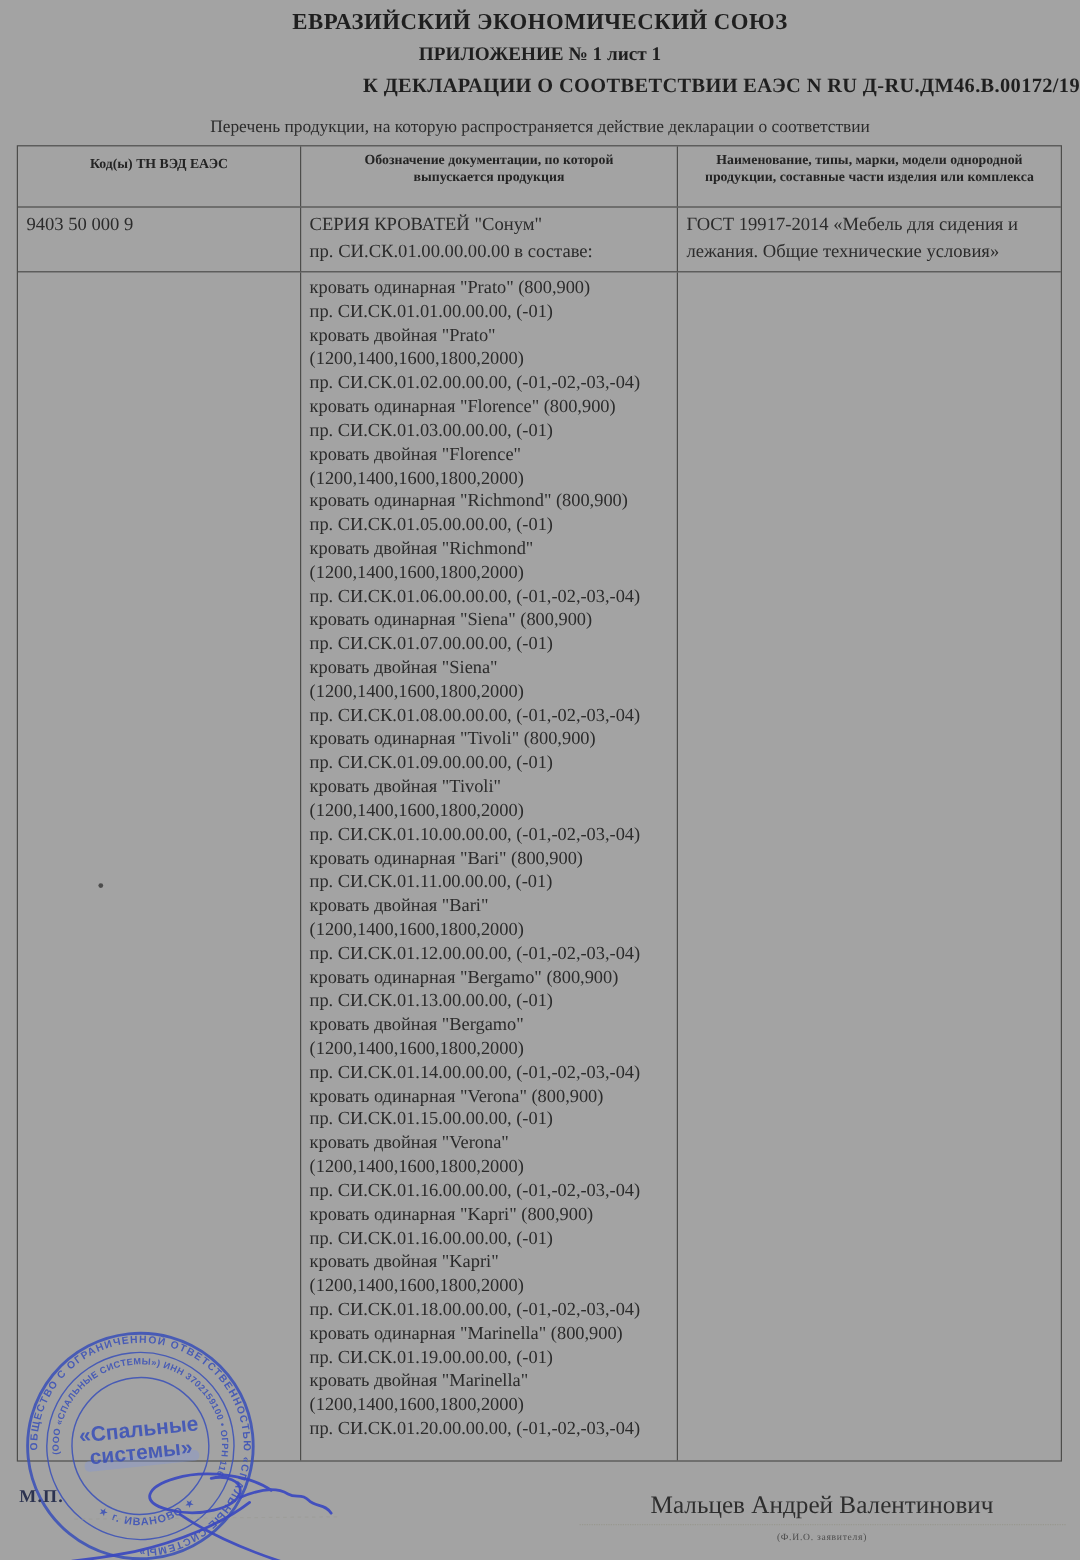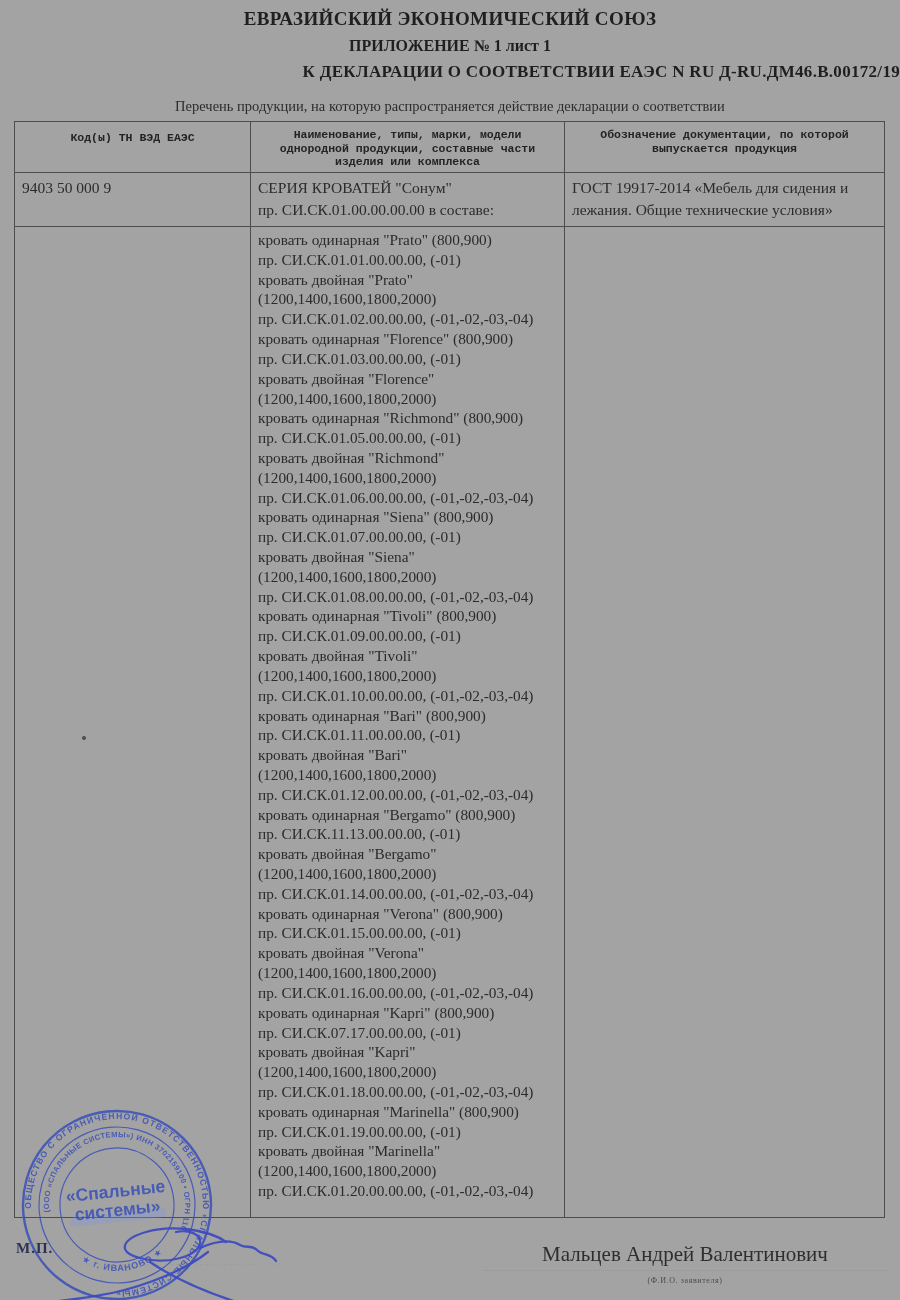--- a/index.html
+++ b/index.html
@@ -21,21 +21,21 @@
     font-size:14.5px; color:#2c2c2c;}
   
   .tbl{position:absolute; left:14px; top:121px; width:871px;
     border:1.6px solid #4d4d4b; box-sizing:border-box;}
   .tr{display:grid; grid-template-columns:236px 314px 1fr; box-sizing:border-box;}
   .tr + .tr{border-top:1.6px solid #4d4d4b;}
   .td{border-right:1.6px solid #4d4d4b; box-sizing:border-box; overflow:hidden;}
   .td:last-child{border-right:none;}
   .tr-head{height:50px;}
   .tr-head .td{display:flex; justify-content:center; padding-top:6px;
-    font-size:11.5px; font-weight:bold; line-height:13.5px; text-align:center; color:#242424;font-family:Liberation Mono, monospace;}
+    font-size:11.5px; font-weight:bold; line-height:13.5px; text-align:center; color:#242424;}
   .tr-head .td-c1{padding-top:9px;}
   .tr-head .td-c2{padding-left:14px;padding-right:14px;}
   .tr-head .td-c3{padding-left:26px;padding-right:26px;}
   .tr-r1{height:54px;}
   .tr-r1 .td{font-size:15.5px; line-height:22px; padding:4px 6px 0 7px; color:#2b2b2b;}
   .tr-r2{height:991px;}
   .tr-r2 .td-c2{font-size:15.3px; line-height:19.82px; padding:3px 4px 0 7px; color:#2b2b2b;}
   .speckle{position:absolute; left:82px; top:736px; width:4px; height:4px;
     border-radius:50%; background:#4c4c4c;}
   
@@ -58,22 +58,22 @@
 <div class="page">
 
   <div class="title1">ЕВРАЗИЙСКИЙ ЭКОНОМИЧЕСКИЙ СОЮЗ</div>
   <div class="title2">ПРИЛОЖЕНИЕ № 1 лист 1</div>
   <div class="title3">К ДЕКЛАРАЦИИ О СООТВЕТСТВИИ ЕАЭС N RU Д-RU.ДМ46.В.00172/19</div>
   <div class="subtitle">Перечень продукции, на которую распространяется действие декларации о соответствии</div>
 
   <div class="tbl">
     <div class="tr tr-head">
       <div class="td td-c1">Код(ы) ТН ВЭД ЕАЭС</div>
+      <div class="td td-c3">Обозначение документации, по которой выпускается продукция</div>
       <div class="td td-c2">Наименование, типы, марки, модели однородной продукции, составные части изделия или комплекса</div>
-      <div class="td td-c3">Обозначение документации, по которой выпускается продукция</div>
     </div>
     <div class="tr tr-r1">
       <div class="td">9403 50 000 9</div>
       <div class="td">
           <div>СЕРИЯ КРОВАТЕЙ "Сонум"</div>
           <div>пр. СИ.СК.01.00.00.00.00 в составе:</div>
         </div>
       <div class="td">
           <div>ГОСТ 19917-2014 «Мебель для сидения и</div>
           <div>лежания. Общие технические условия»</div>
@@ -105,31 +105,31 @@
           <div>пр. СИ.СК.01.09.00.00.00, (-01)</div>
           <div>кровать двойная "Tivoli"</div>
           <div>(1200,1400,1600,1800,2000)</div>
           <div>пр. СИ.СК.01.10.00.00.00, (-01,-02,-03,-04)</div>
           <div>кровать одинарная "Bari" (800,900)</div>
           <div>пр. СИ.СК.01.11.00.00.00, (-01)</div>
           <div>кровать двойная "Bari"</div>
           <div>(1200,1400,1600,1800,2000)</div>
           <div>пр. СИ.СК.01.12.00.00.00, (-01,-02,-03,-04)</div>
           <div>кровать одинарная "Bergamo" (800,900)</div>
-          <div>пр. СИ.СК.11.13.00.00.00, (-01)</div>
+          <div>пр. СИ.СК.01.13.00.00.00, (-01)</div>
           <div>кровать двойная "Bergamo"</div>
           <div>(1200,1400,1600,1800,2000)</div>
           <div>пр. СИ.СК.01.14.00.00.00, (-01,-02,-03,-04)</div>
           <div>кровать одинарная "Verona" (800,900)</div>
           <div>пр. СИ.СК.01.15.00.00.00, (-01)</div>
           <div>кровать двойная "Verona"</div>
           <div>(1200,1400,1600,1800,2000)</div>
           <div>пр. СИ.СК.01.16.00.00.00, (-01,-02,-03,-04)</div>
           <div>кровать одинарная "Kapri" (800,900)</div>
-          <div>пр. СИ.СК.07.17.00.00.00, (-01)</div>
+          <div>пр. СИ.СК.01.16.00.00.00, (-01)</div>
           <div>кровать двойная "Kapri"</div>
           <div>(1200,1400,1600,1800,2000)</div>
           <div>пр. СИ.СК.01.18.00.00.00, (-01,-02,-03,-04)</div>
           <div>кровать одинарная "Marinella" (800,900)</div>
           <div>пр. СИ.СК.01.19.00.00.00, (-01)</div>
           <div>кровать двойная "Marinella"</div>
           <div>(1200,1400,1600,1800,2000)</div>
           <div>пр. СИ.СК.01.20.00.00.00, (-01,-02,-03,-04)</div>
         </div>
       <div class="td"></div>

